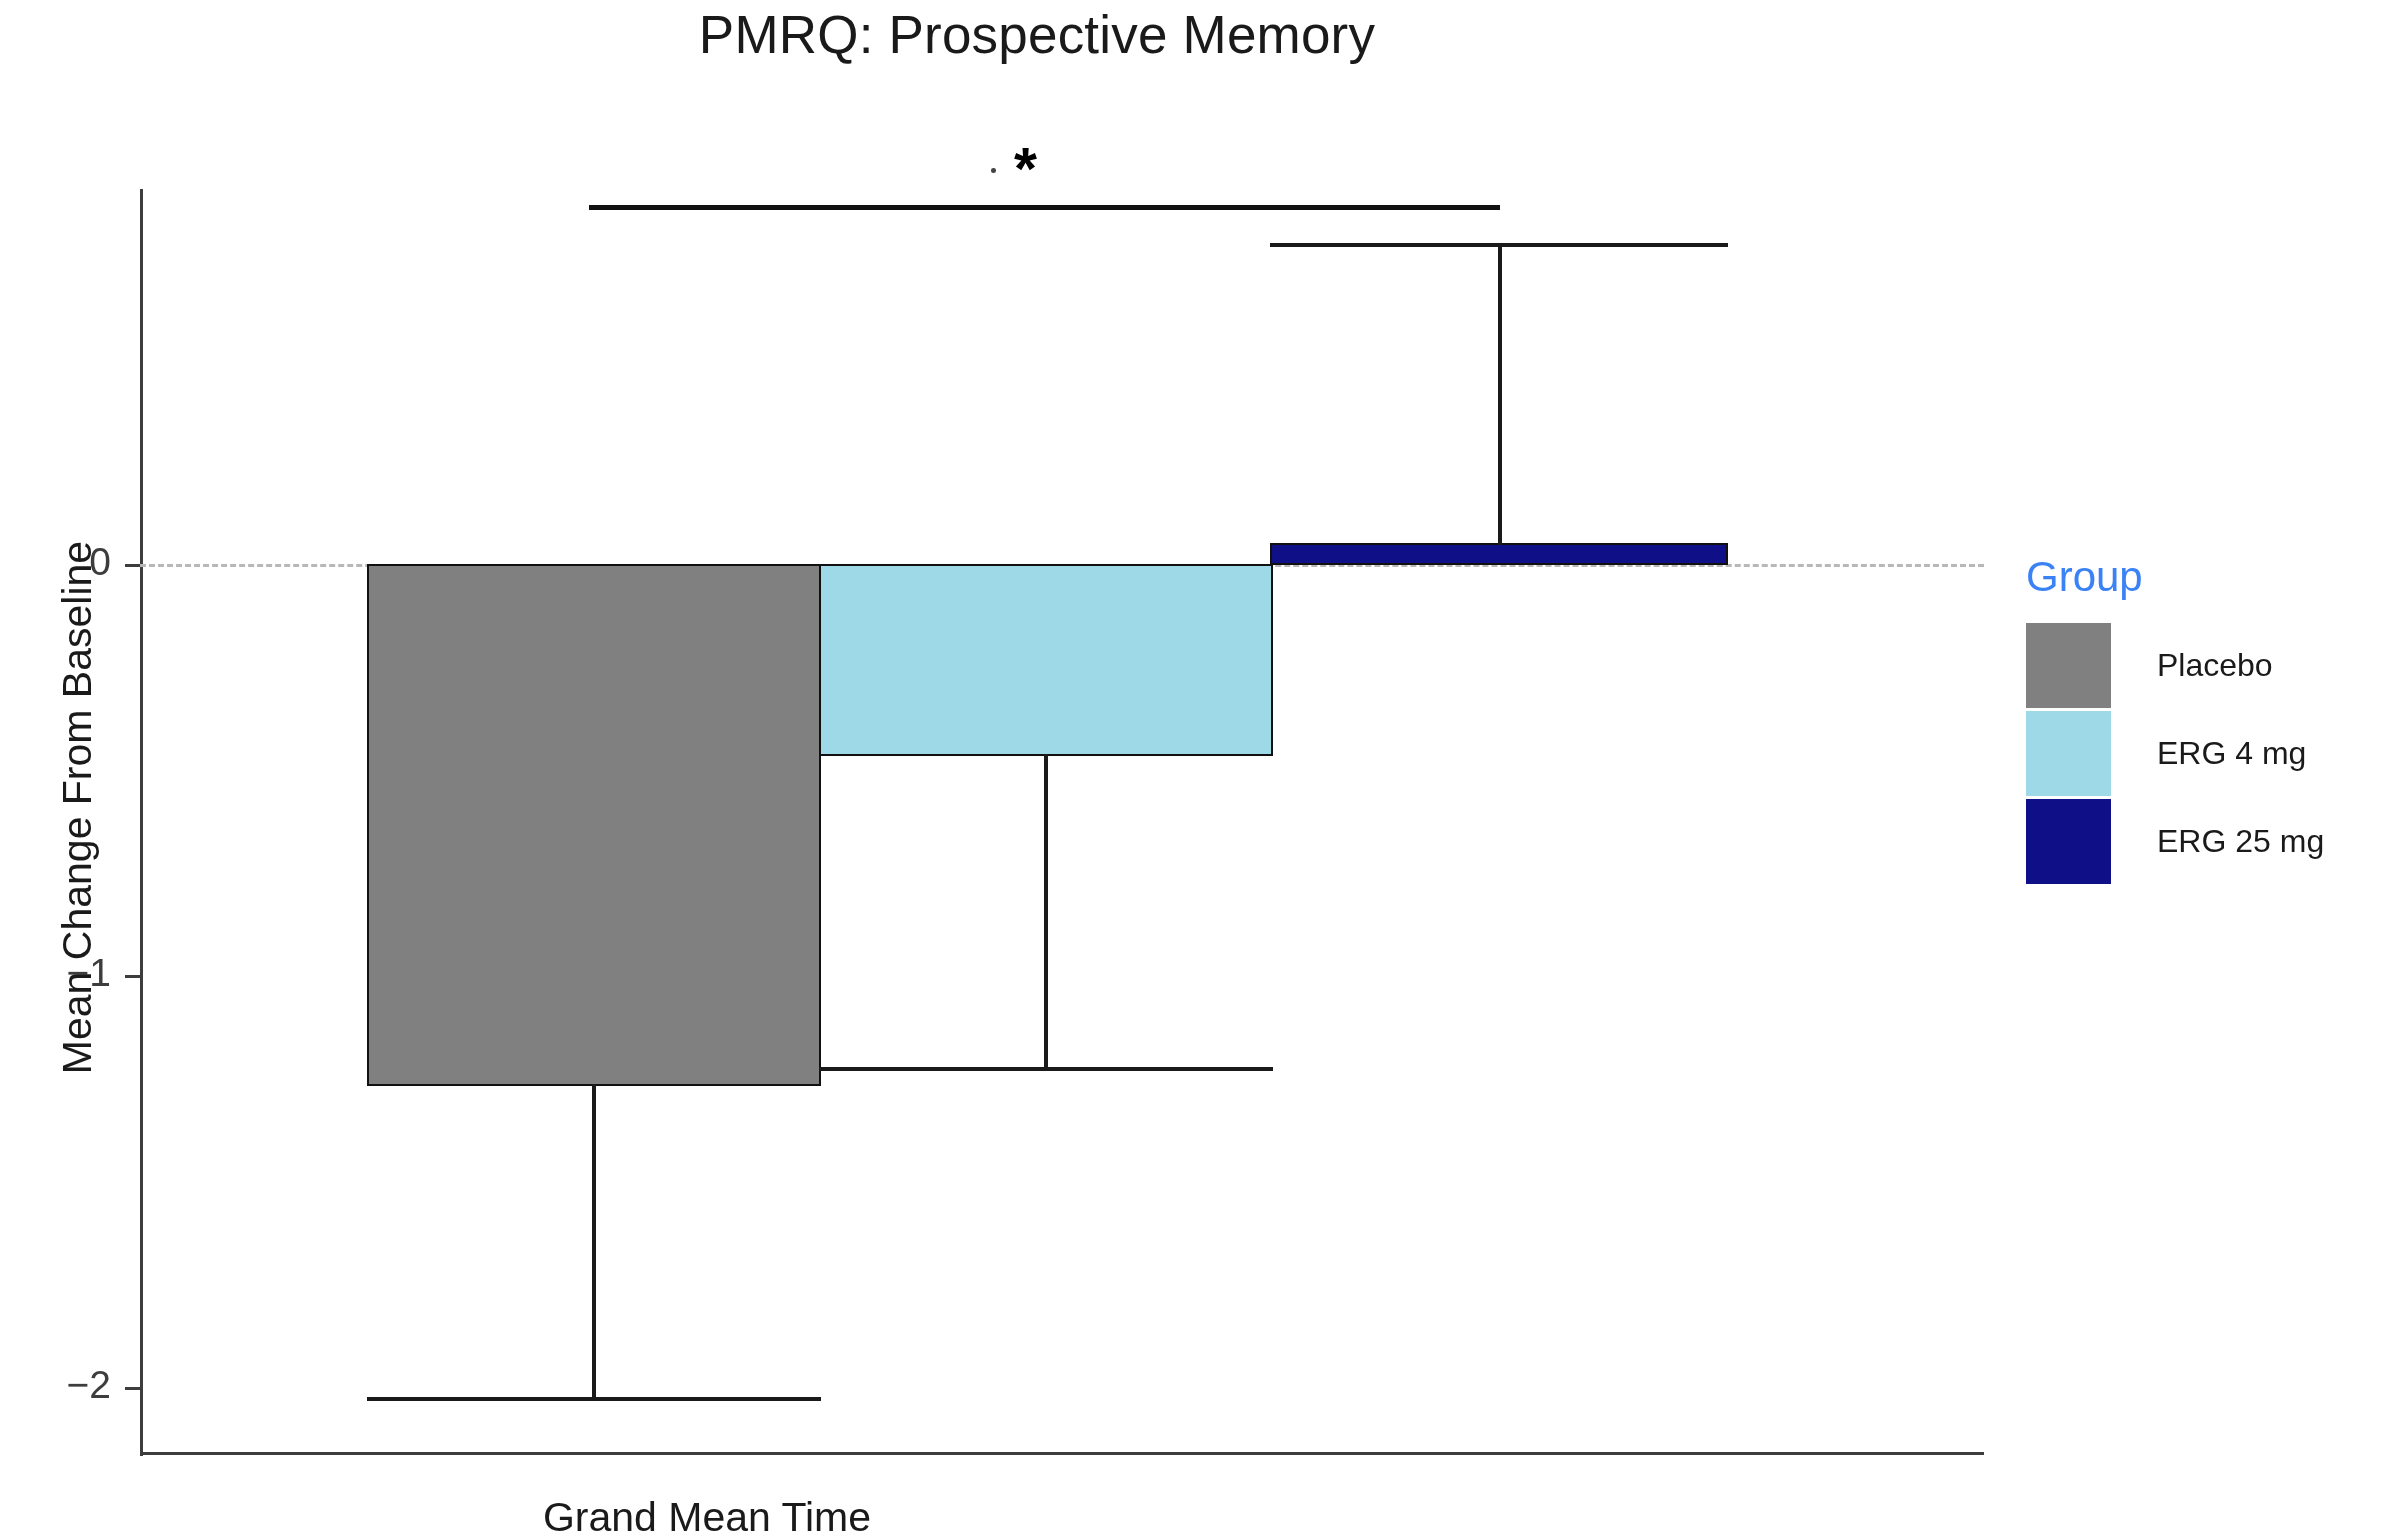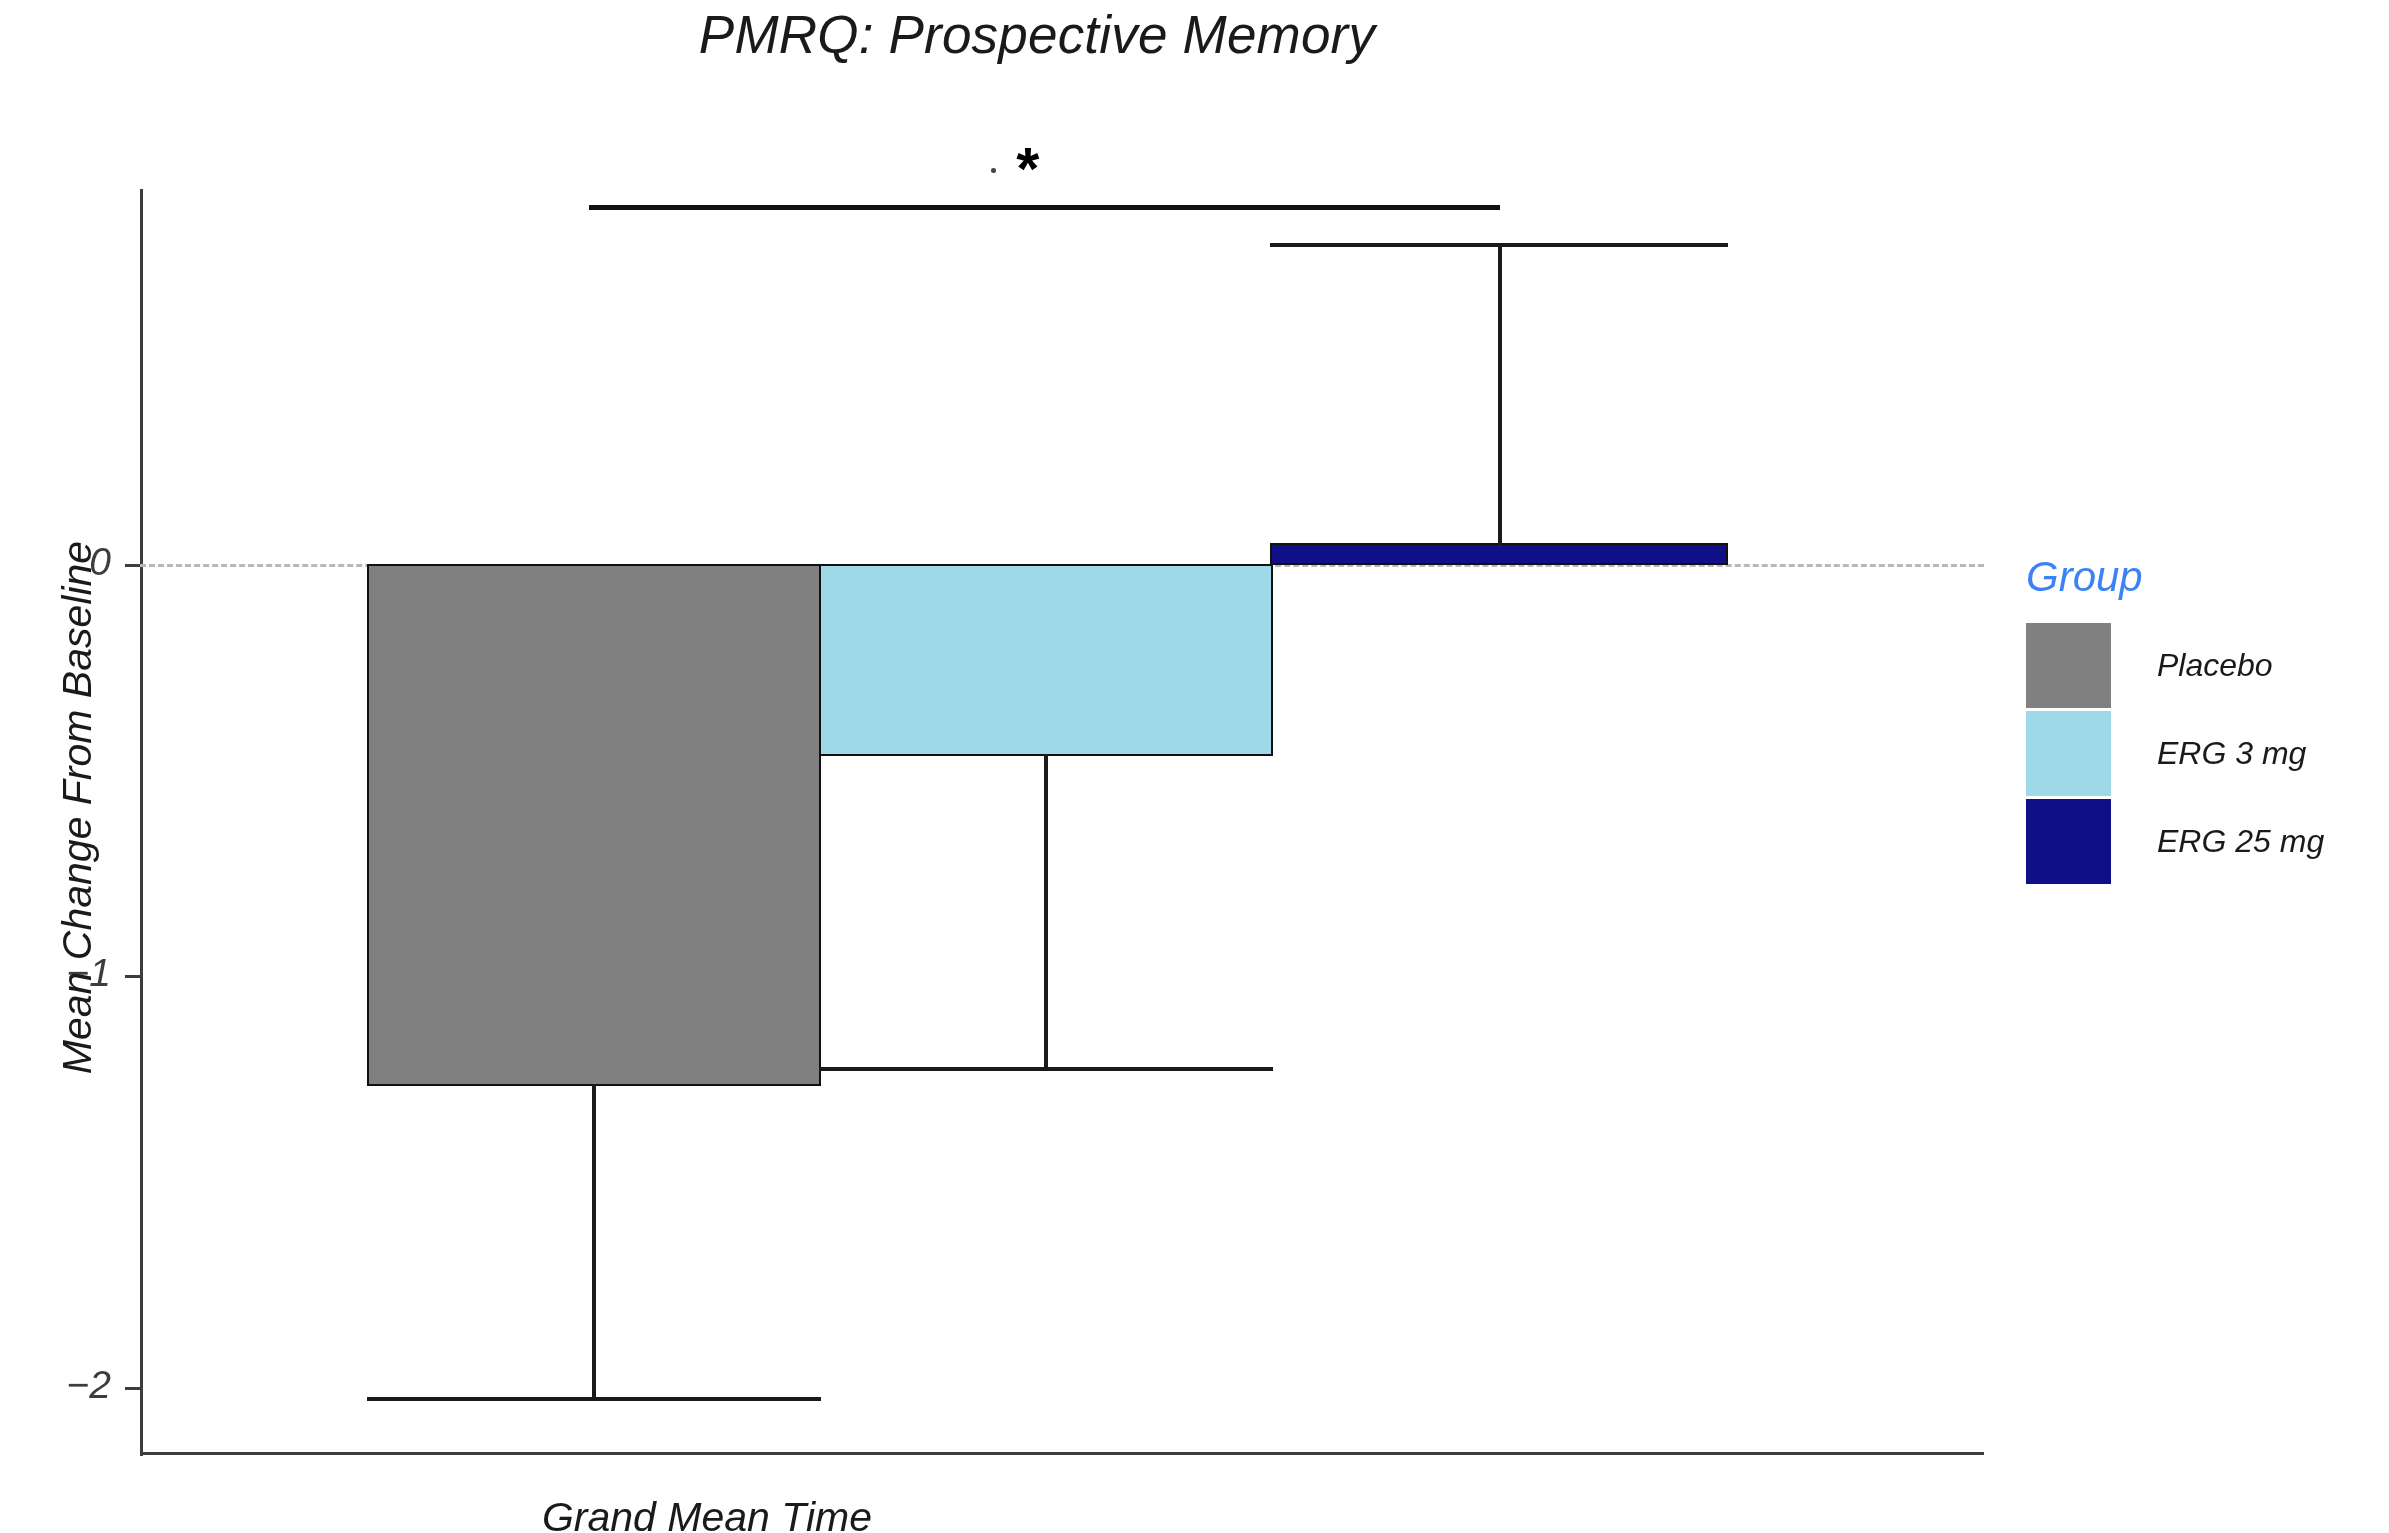--- a/index.html
+++ b/index.html
@@ -10,21 +10,20 @@
   body {
     font-family: "Liberation Sans", sans-serif;
     color: #000000;
   }
   #canvas {
     position: relative;
     width: 2389px;
     height: 1533px;
     background: #ffffff;
     overflow: hidden;
-    font-style: italic;
   }
   
   .chart-title {
     position: absolute;
     left: 0;
     top: 3.7px;
     width: 2074px;
     text-align: center;
     font-size: 53px;
     letter-spacing: 0.2px;
@@ -210,21 +209,21 @@
   <div class="legend">
     <div class="legend-title">Group</div>
 
     <div class="legend-row">
       <div class="legend-swatch" style="background:#808080;"></div>
       <div class="legend-label">Placebo</div>
     </div>
 
     <div class="legend-row">
       <div class="legend-swatch" style="background:#9ed9e8;"></div>
-      <div class="legend-label">ERG 3 mg</div>
+      <div class="legend-label">ERG 4 mg</div>
     </div>
 
     <div class="legend-row">
       <div class="legend-swatch" style="background:#0f1087;"></div>
       <div class="legend-label">ERG 25 mg</div>
     </div>
   </div>
 
 </div>
 

